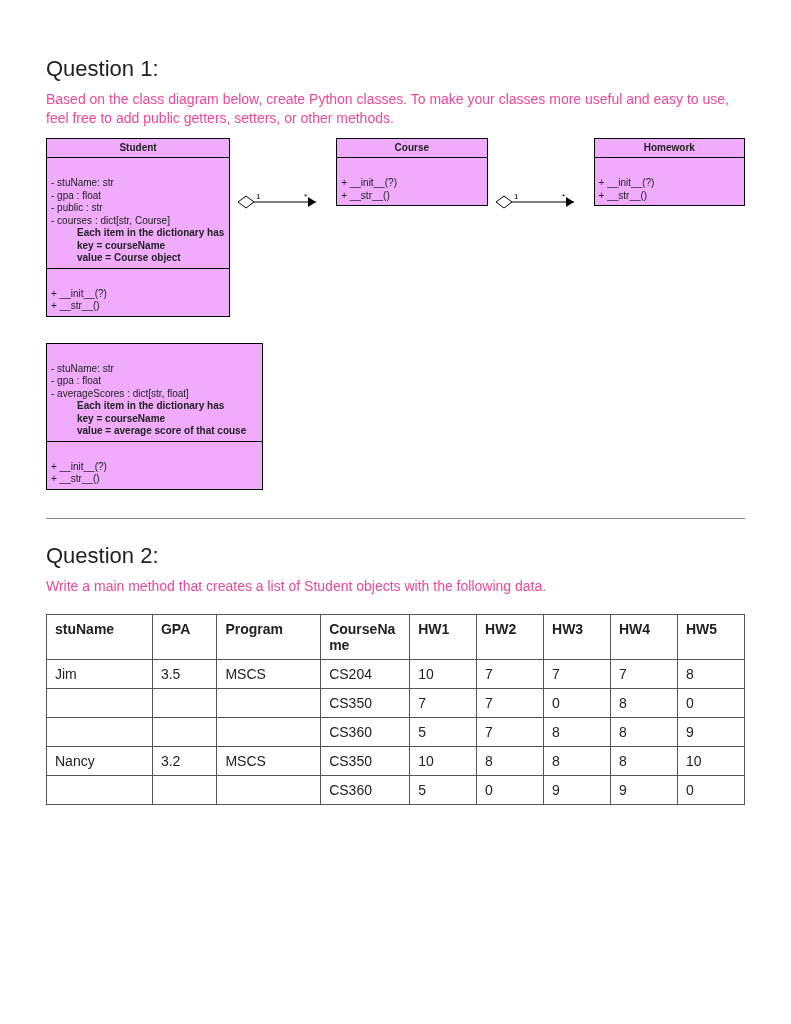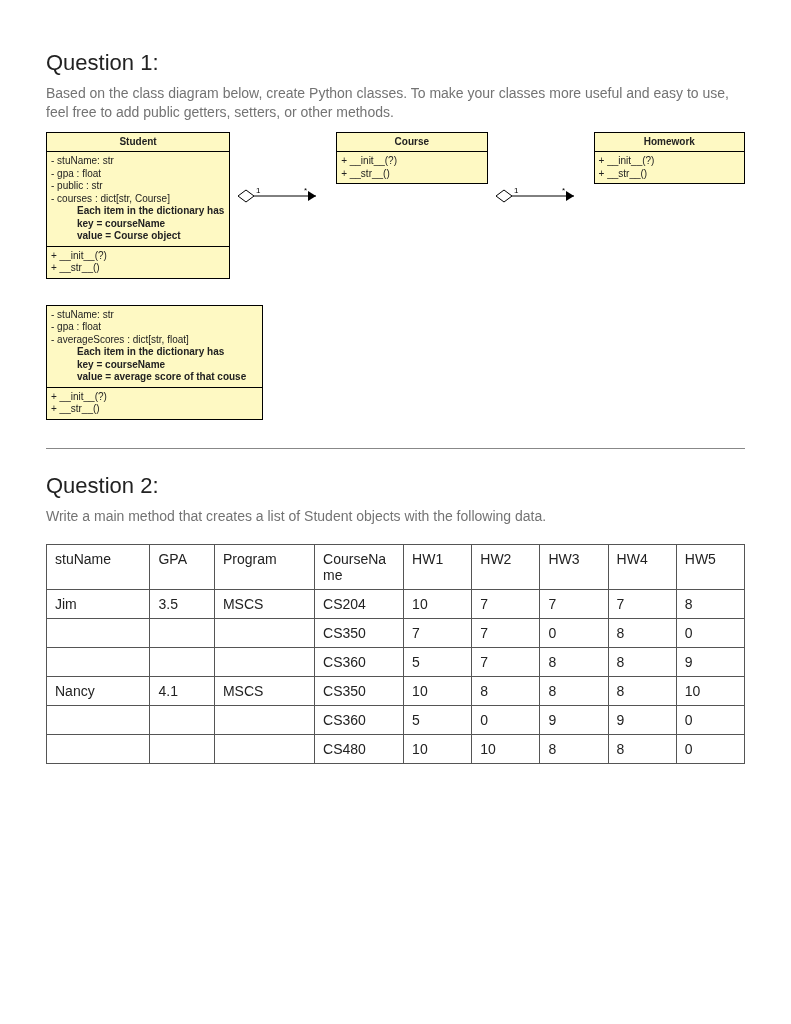--- a/index.html
+++ b/index.html
@@ -8,48 +8,49 @@
     color: #222;
     background: #fff;
     margin: 0;
     padding: 46px;
     width: 791px;
     box-sizing: border-box;
   }
   h2 {
     font-weight: 400;
     font-size: 22px;
-    margin: 4px 0 8px 0;
+    margin: 10px 0 8px 0;
     color: #222;
   }
   p.intro {
     margin: 4px 0 10px 0;
     line-height: 1.35;
-    color: #737373;
+    color: #ec4899;
   }
   .diagram-row {
     display: flex;
     align-items: flex-start;
     gap: 8px;
   }
   .uml {
     border: 1px solid #000;
     font-size: 10px;
     line-height: 1.25;
-    background: #fef9c3;
+    background: #f0abfc;
   }
   .uml .title {
     text-align: center;
     font-weight: bold;
     padding: 3px 4px;
     border-bottom: 1px solid #000;
   }
   .uml .section {
     padding: 3px 4px;
     border-bottom: 1px solid #000;
+    margin-top: 16px;
   }
   .uml .section:last-child { border-bottom: none; }
   .uml .indent { padding-left: 26px; display:block;font-weight:bold; }
   .connector {
     position: relative;
     flex: 0 0 auto;
   }
   .connector svg { display:block; }
   hr.sep {
     border: none;
@@ -62,21 +63,21 @@
     margin-top: 18px;
     font-size: 14px;
   }
   table.data th, table.data td {
     border: 1px solid #555;
     padding: 6px 8px;
     text-align: left;
     vertical-align: top;
   }
   table.data th {
-    font-weight: 400;
+    font-weight: 700;
   }
   .uml-spacer { height: 26px; }
 </style>
 </head>
 <body>
 
 <h2>Question 1:</h2>
 <p class="intro">Based on the class diagram below, create Python classes. To make your classes more useful and easy to use, feel free to add public getters, setters, or other methods.</p>
 
 <div class="diagram-row">
@@ -200,45 +201,34 @@
         <td></td>
         <td>CS360</td>
         <td>5</td>
         <td>7</td>
         <td>8</td>
         <td>8</td>
         <td>9</td>
       </tr>
       <tr>
         <td>Nancy</td>
-        <td>4.1</td>
+        <td>3.2</td>
         <td>MSCS</td>
         <td>CS350</td>
         <td>10</td>
         <td>8</td>
         <td>8</td>
         <td>8</td>
         <td>10</td>
       </tr>
       <tr>
         <td></td>
         <td></td>
         <td></td>
         <td>CS360</td>
         <td>5</td>
         <td>0</td>
         <td>9</td>
         <td>9</td>
         <td>0</td>
       </tr>
-      <tr>
-        <td></td>
-        <td></td>
-        <td></td>
-        <td>CS480</td>
-        <td>10</td>
-        <td>10</td>
-        <td>8</td>
-        <td>8</td>
-        <td>0</td>
-      </tr>
     </tbody>
 </table>
 
 </body></html>

